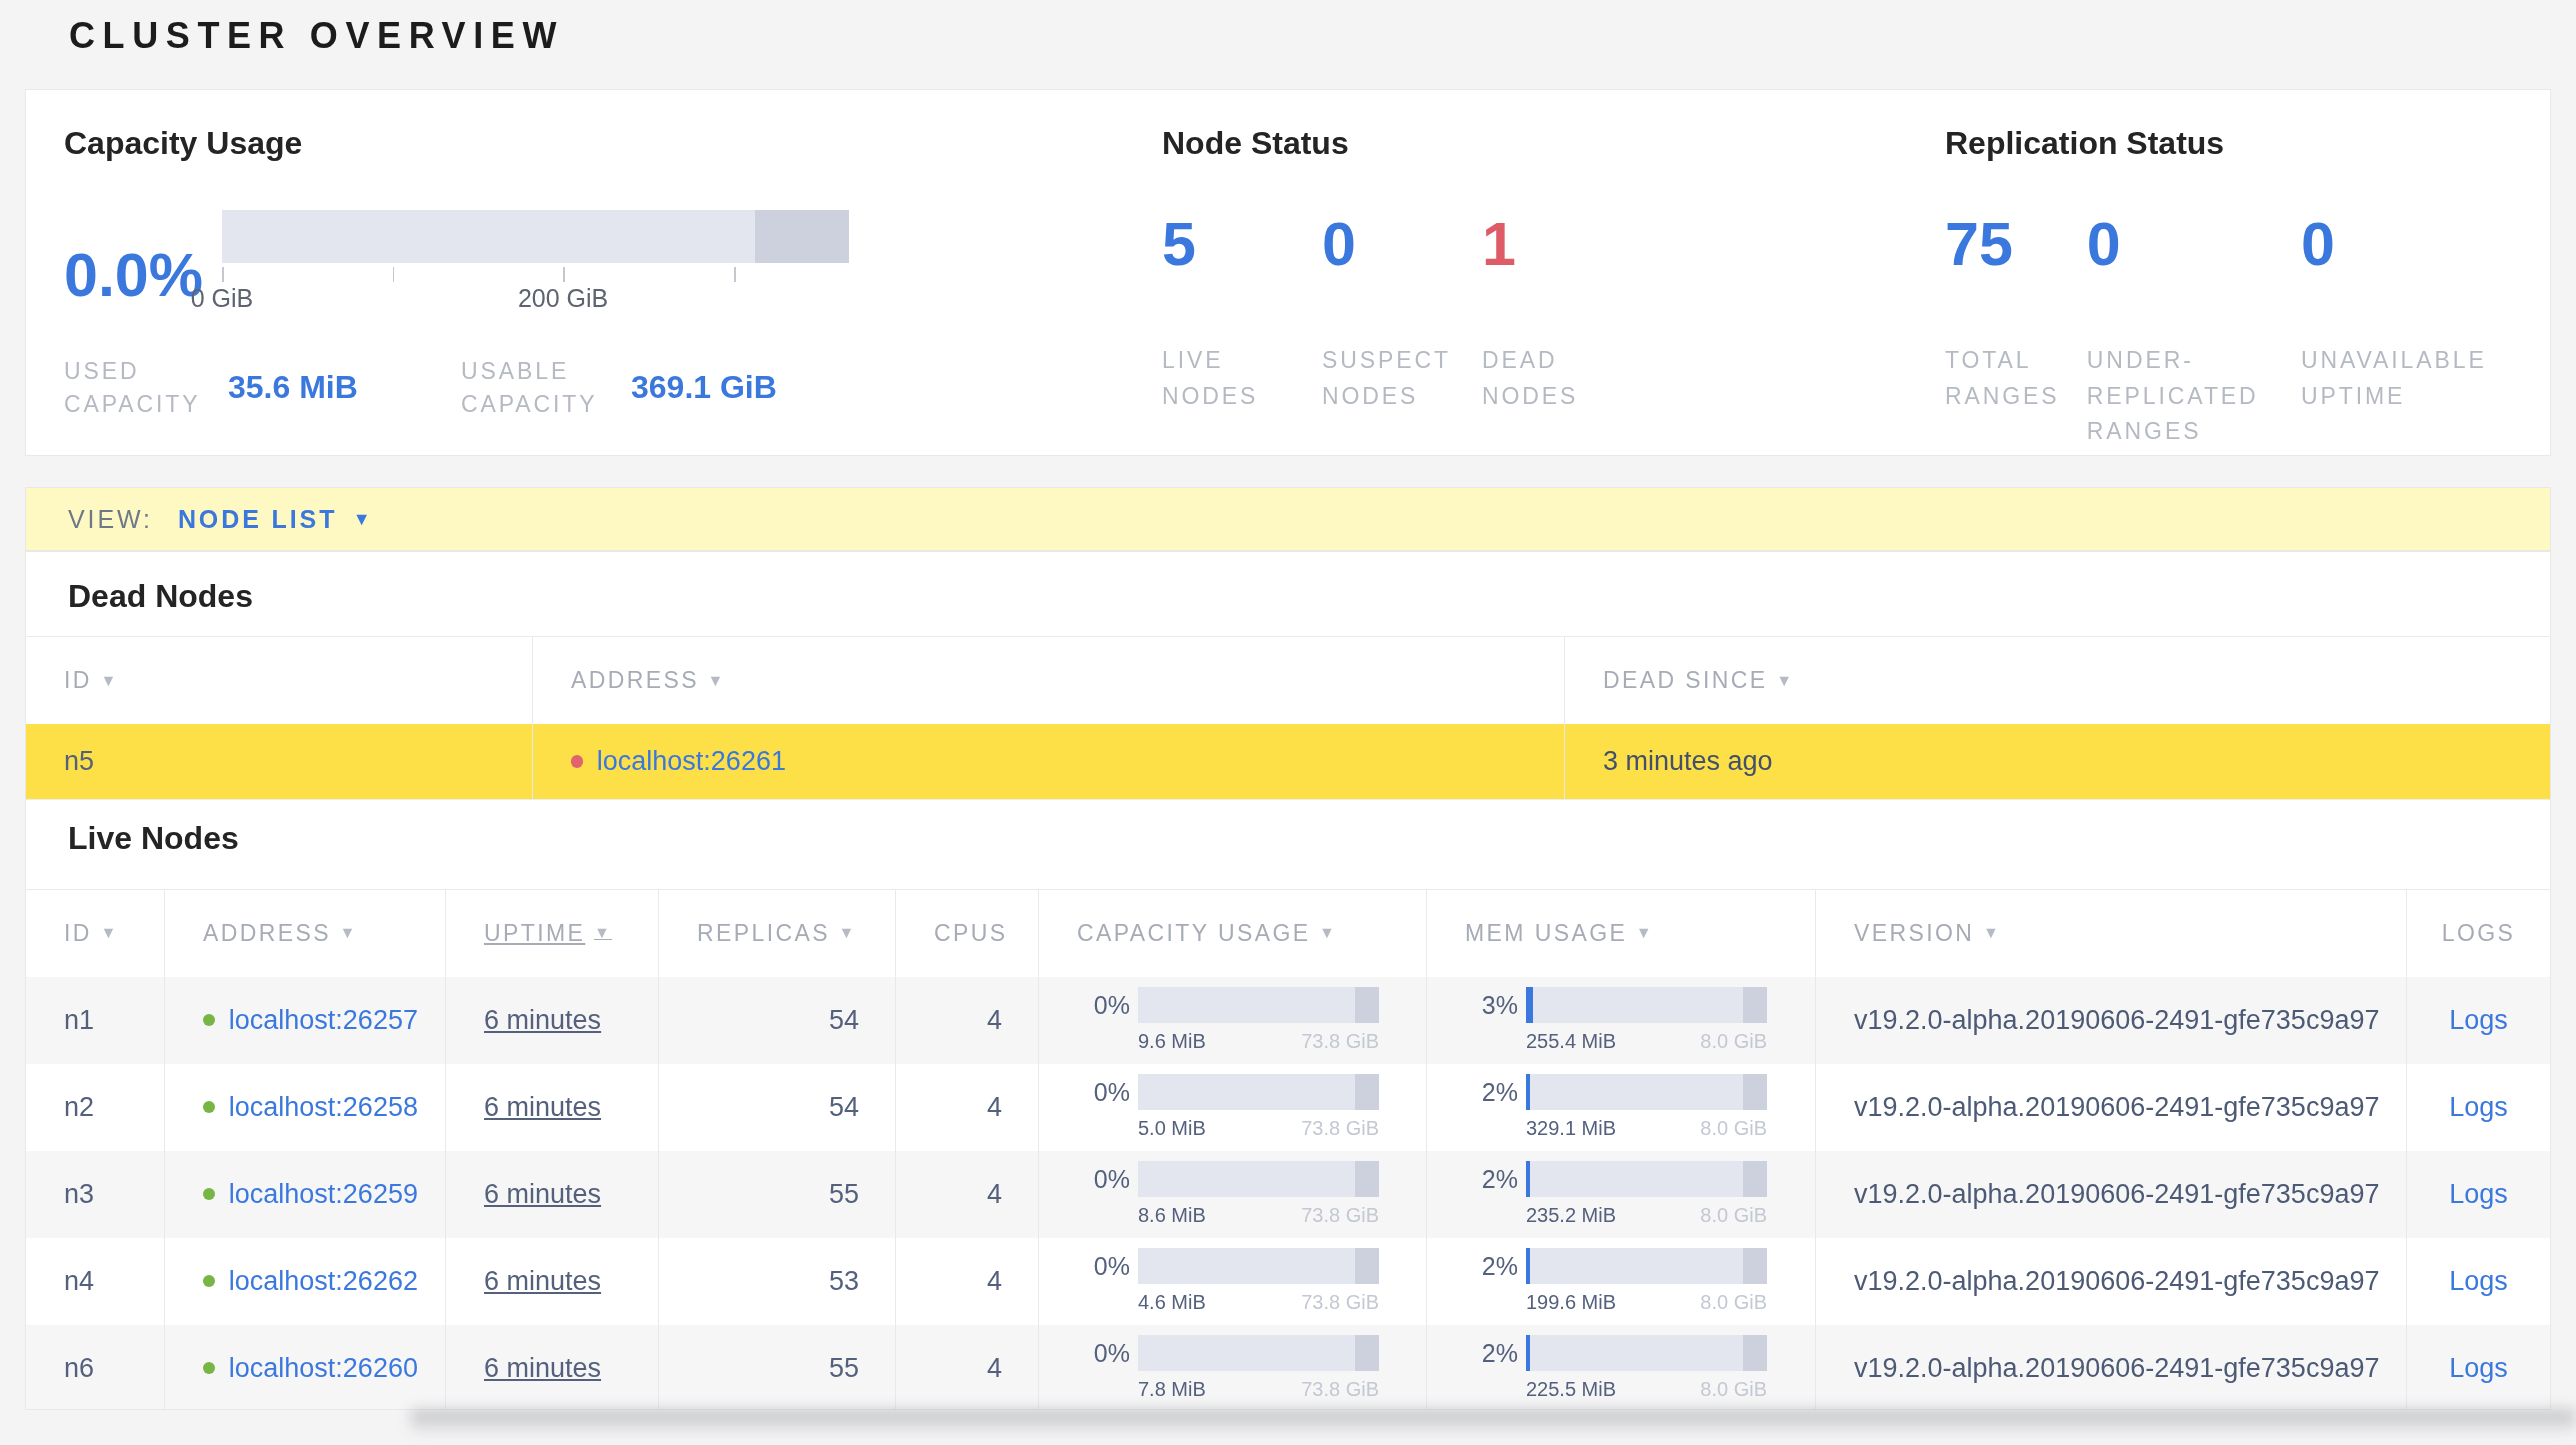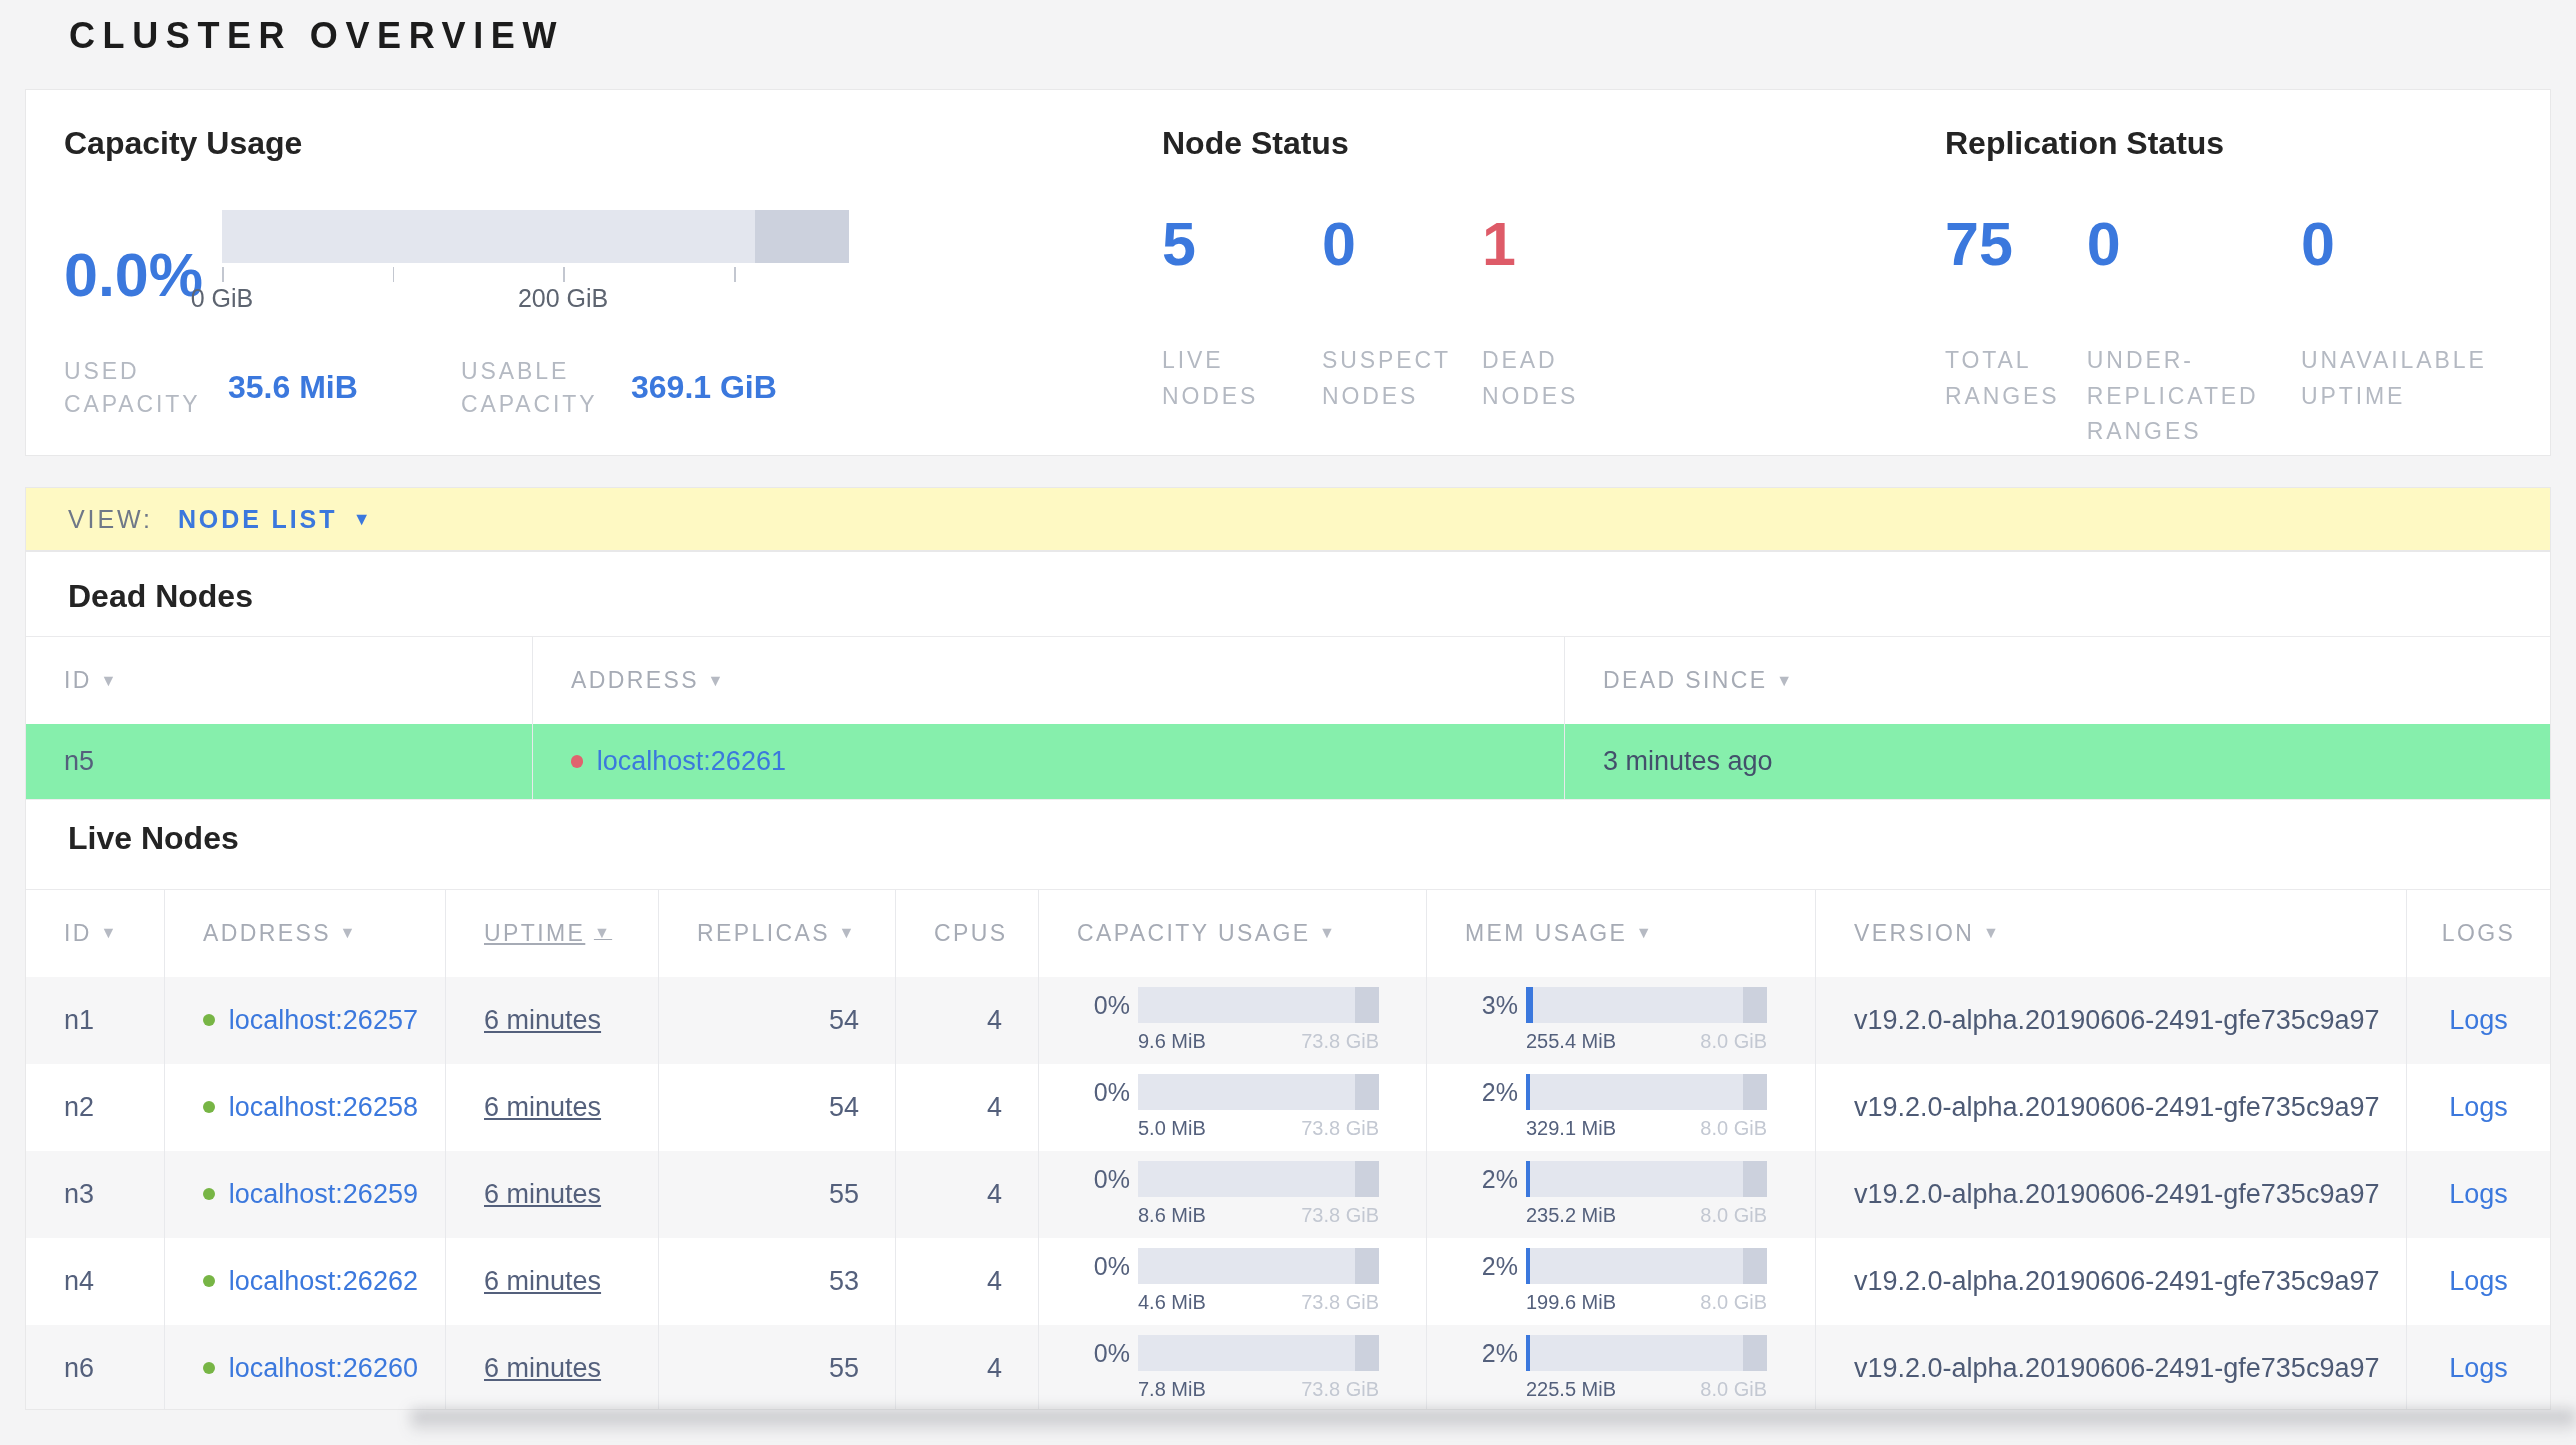--- a/index.html
+++ b/index.html
@@ -79,21 +79,21 @@
 
   .thead { display:flex; border-top:1px solid #eaeaec; height:88px; align-items:center; }
   .th { height:100%; display:flex; align-items:center; padding-left:38px;
         font-size:23px; color:#a6abb5; letter-spacing:2.4px; white-space:nowrap; }
   .th .arrow { font-size:16px; margin-left:8.6px; color:#b6bac3; }
   .bordered { border-right:1px solid #e8e9ec; }
   .trow { display:flex; align-items:center; }
   .td { height:100%; display:flex; align-items:center; padding-left:38px; font-size:27px; color:#54607c; }
 
   
-  .dead-row { height:76px; background:#86efac; border-bottom:1px solid #ededef; }
+  .dead-row { height:76px; background:#fde047; border-bottom:1px solid #ededef; }
   .dcol1 { width:507px; } .dcol2 { width:1032px; } .dcol3 { flex:1; }
   .dead-since { color:#43506b; }
 
   
   .live-row { height:87px; }
   .live-row.alt { background:#f6f6f7; }
   .c1 { width:139px; } .c2 { width:281px; } .c3 { width:213px;text-decoration:underline; }
   .c4 { width:237px; } .c5 { width:143px; } .c6 { width:388px; }
   .c7 { width:389px; } .c8 { width:591px; } .c9 { flex:1; }
   .td.c4, .td.c5 { justify-content:flex-end; padding-left:0; padding-right:36px; }

